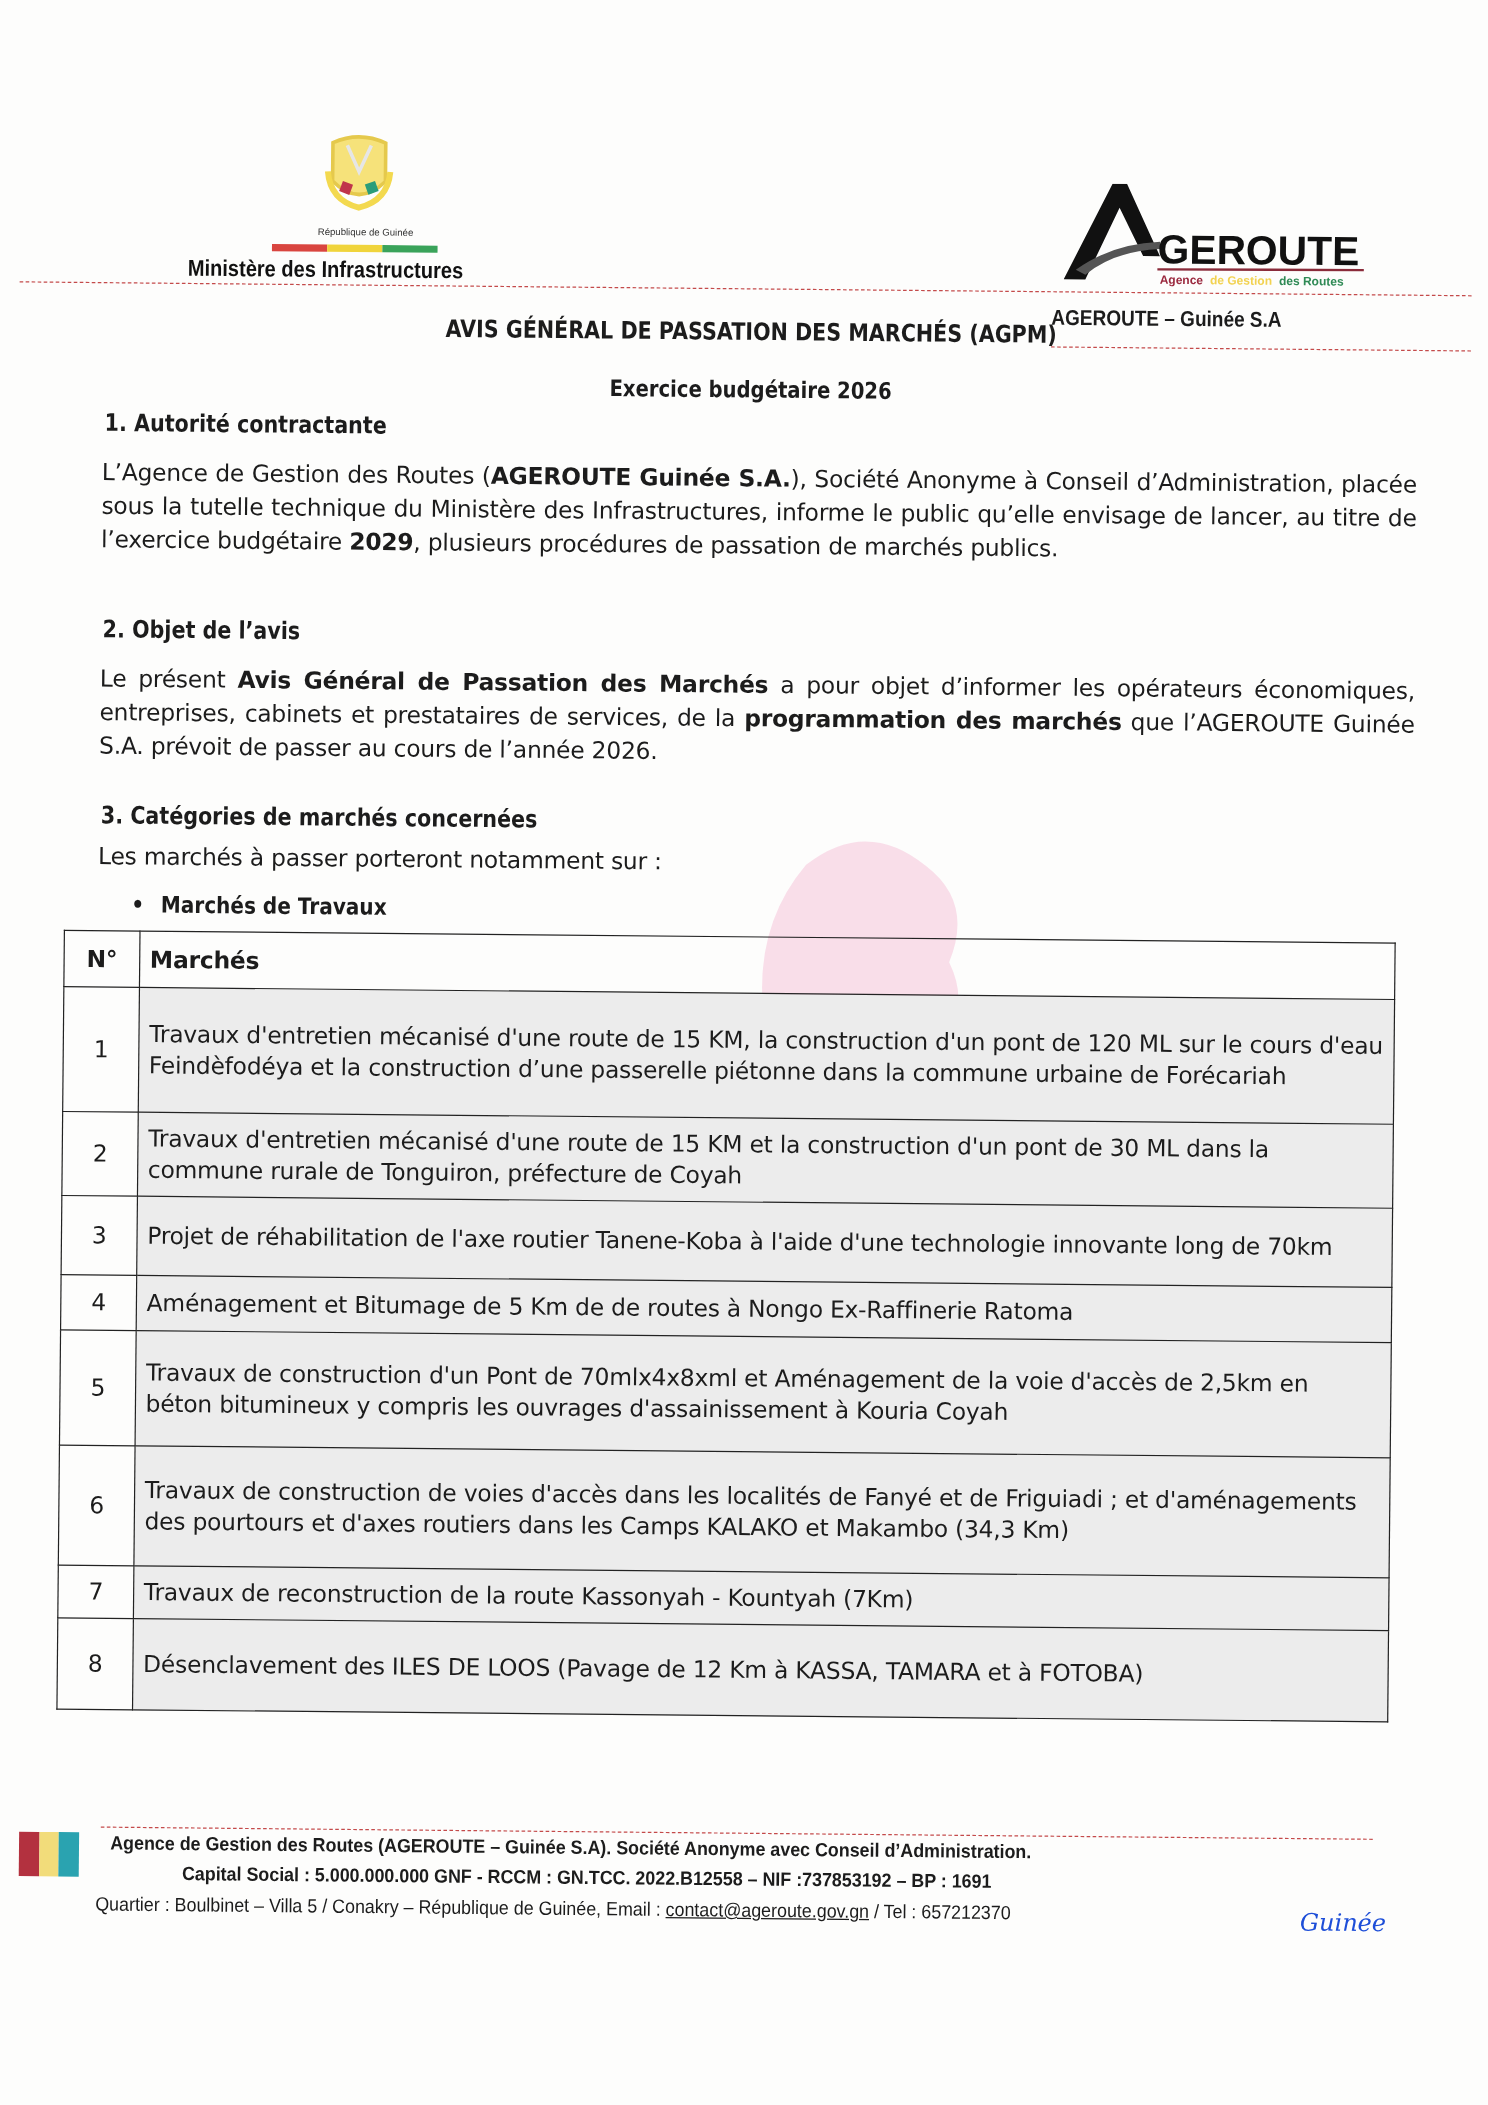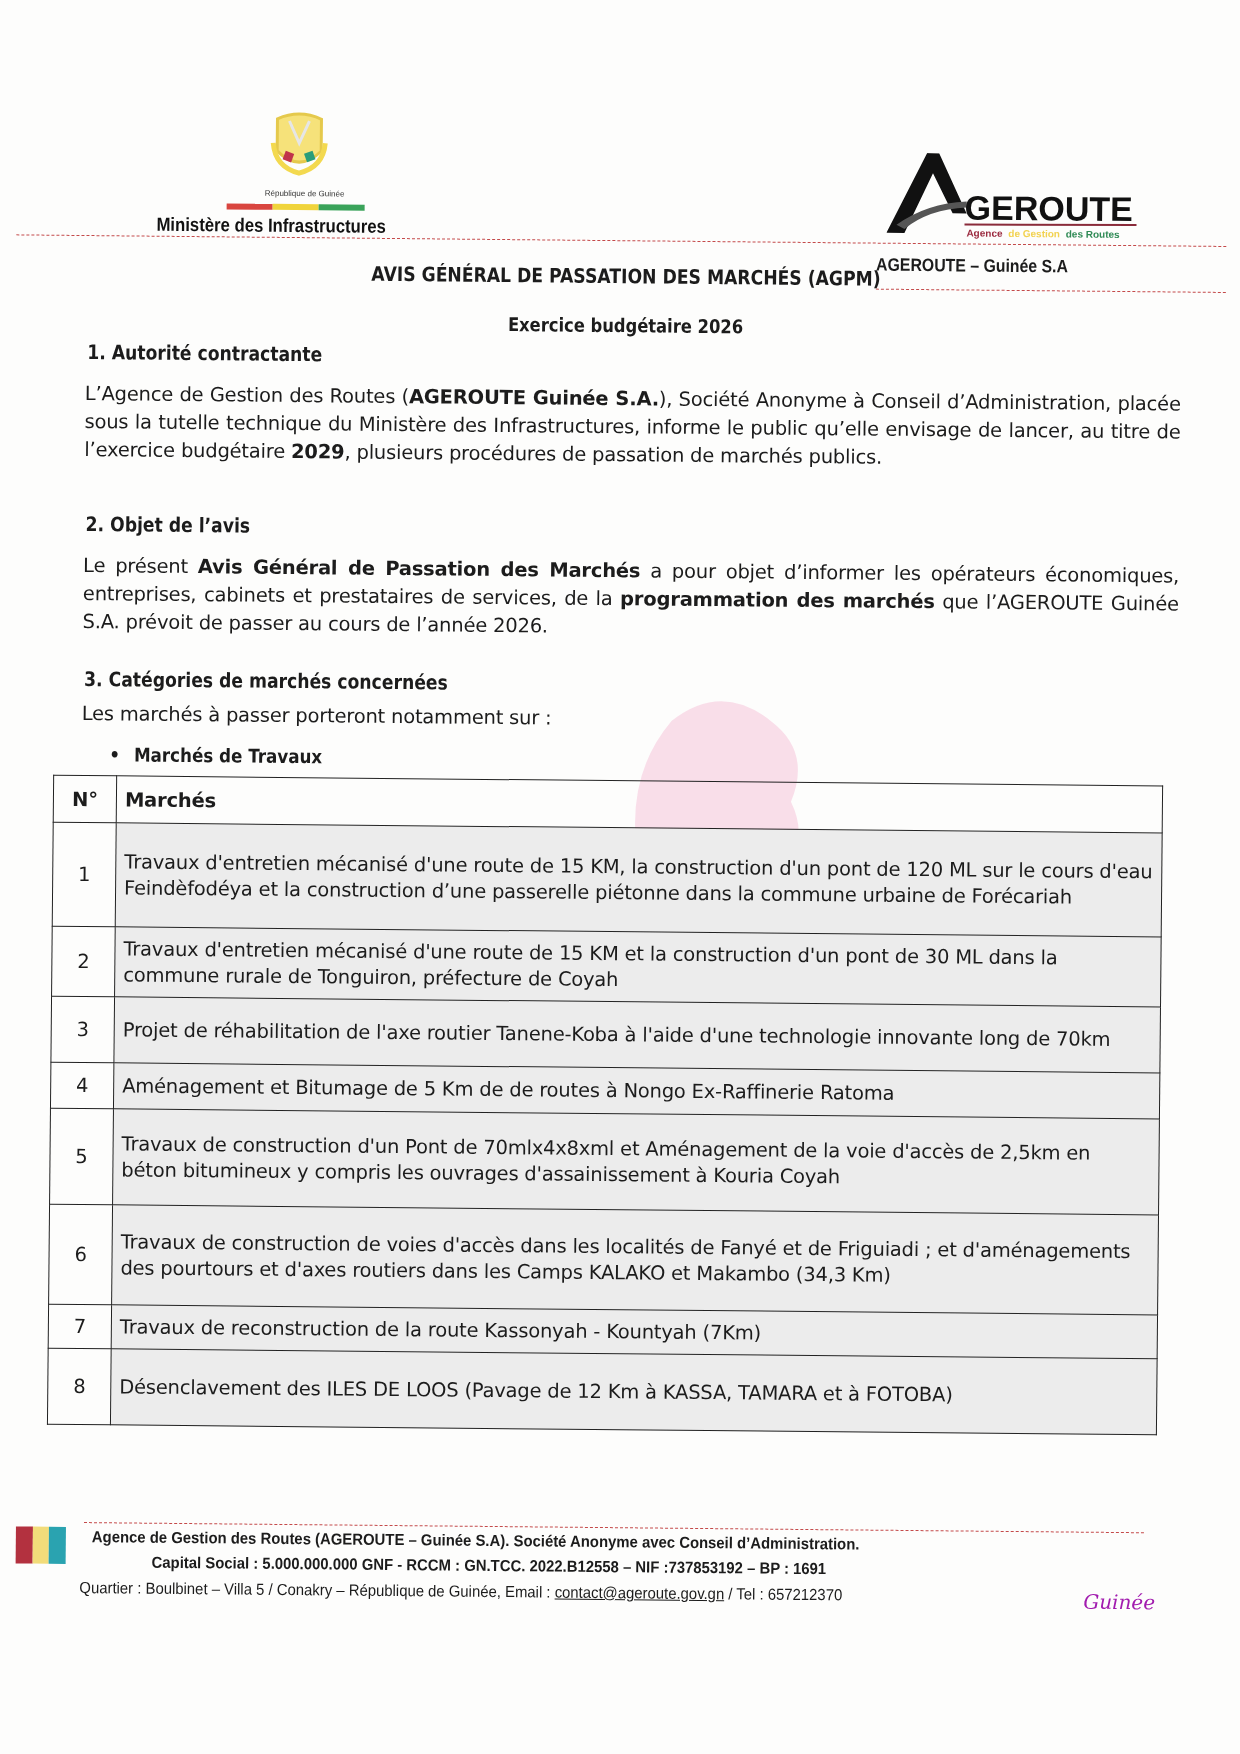--- a/index.html
+++ b/index.html
@@ -53,21 +53,21 @@
 
     
     .footer-rule { position: absolute; left: 90px; top: 1527px; width: 1060px; border-top: 1px dashed #c44a4a; }
     .gflag { position: absolute; left: 22px; top: 1532px; width: 50px; height: 37px; display: flex; }
     .gflag span { flex: 1; }
     .foot { position: absolute; font-family: "Liberation Sans", sans-serif; font-size: 16px; white-space: nowrap; transform-origin: left; }
     .f1 { left: 98px; top: 1533px; font-weight: bold; transform: scaleX(0.93); }
     .f2 { left: 158px; top: 1558px; font-weight: bold; transform: scaleX(0.93); }
     .f3 { left: 86px; top: 1584px; transform: scaleX(0.93); }
     .f3 a { color: #1c1c1c; text-decoration: underline; }
-    .guinee-wm { position: absolute; left: 1090px; top: 1585px; font-family: "DejaVu Serif", serif; font-style: italic; font-size: 20px; color: #a21caf; }
+    .guinee-wm { position: absolute; left: 1090px; top: 1585px; font-family: "DejaVu Serif", serif; font-style: italic; font-size: 20px; color: #1d4ed8; }
   </style>
 </head>
 <body>
 
 <div class="page">
 
   <svg class="emblem" viewBox="0 0 80 80">
     <path d="M18 12 Q40 2 62 12 L62 44 Q40 66 18 44 Z" fill="#f6e27a" stroke="#e5c94c" stroke-width="3"></path>
     <path d="M30 14 L40 36 L50 14" fill="none" stroke="#e6e6e6" stroke-width="3"></path>
     <rect x="25" y="45" width="9" height="9" fill="#c0344b" transform="rotate(20 29 49)"></rect>

